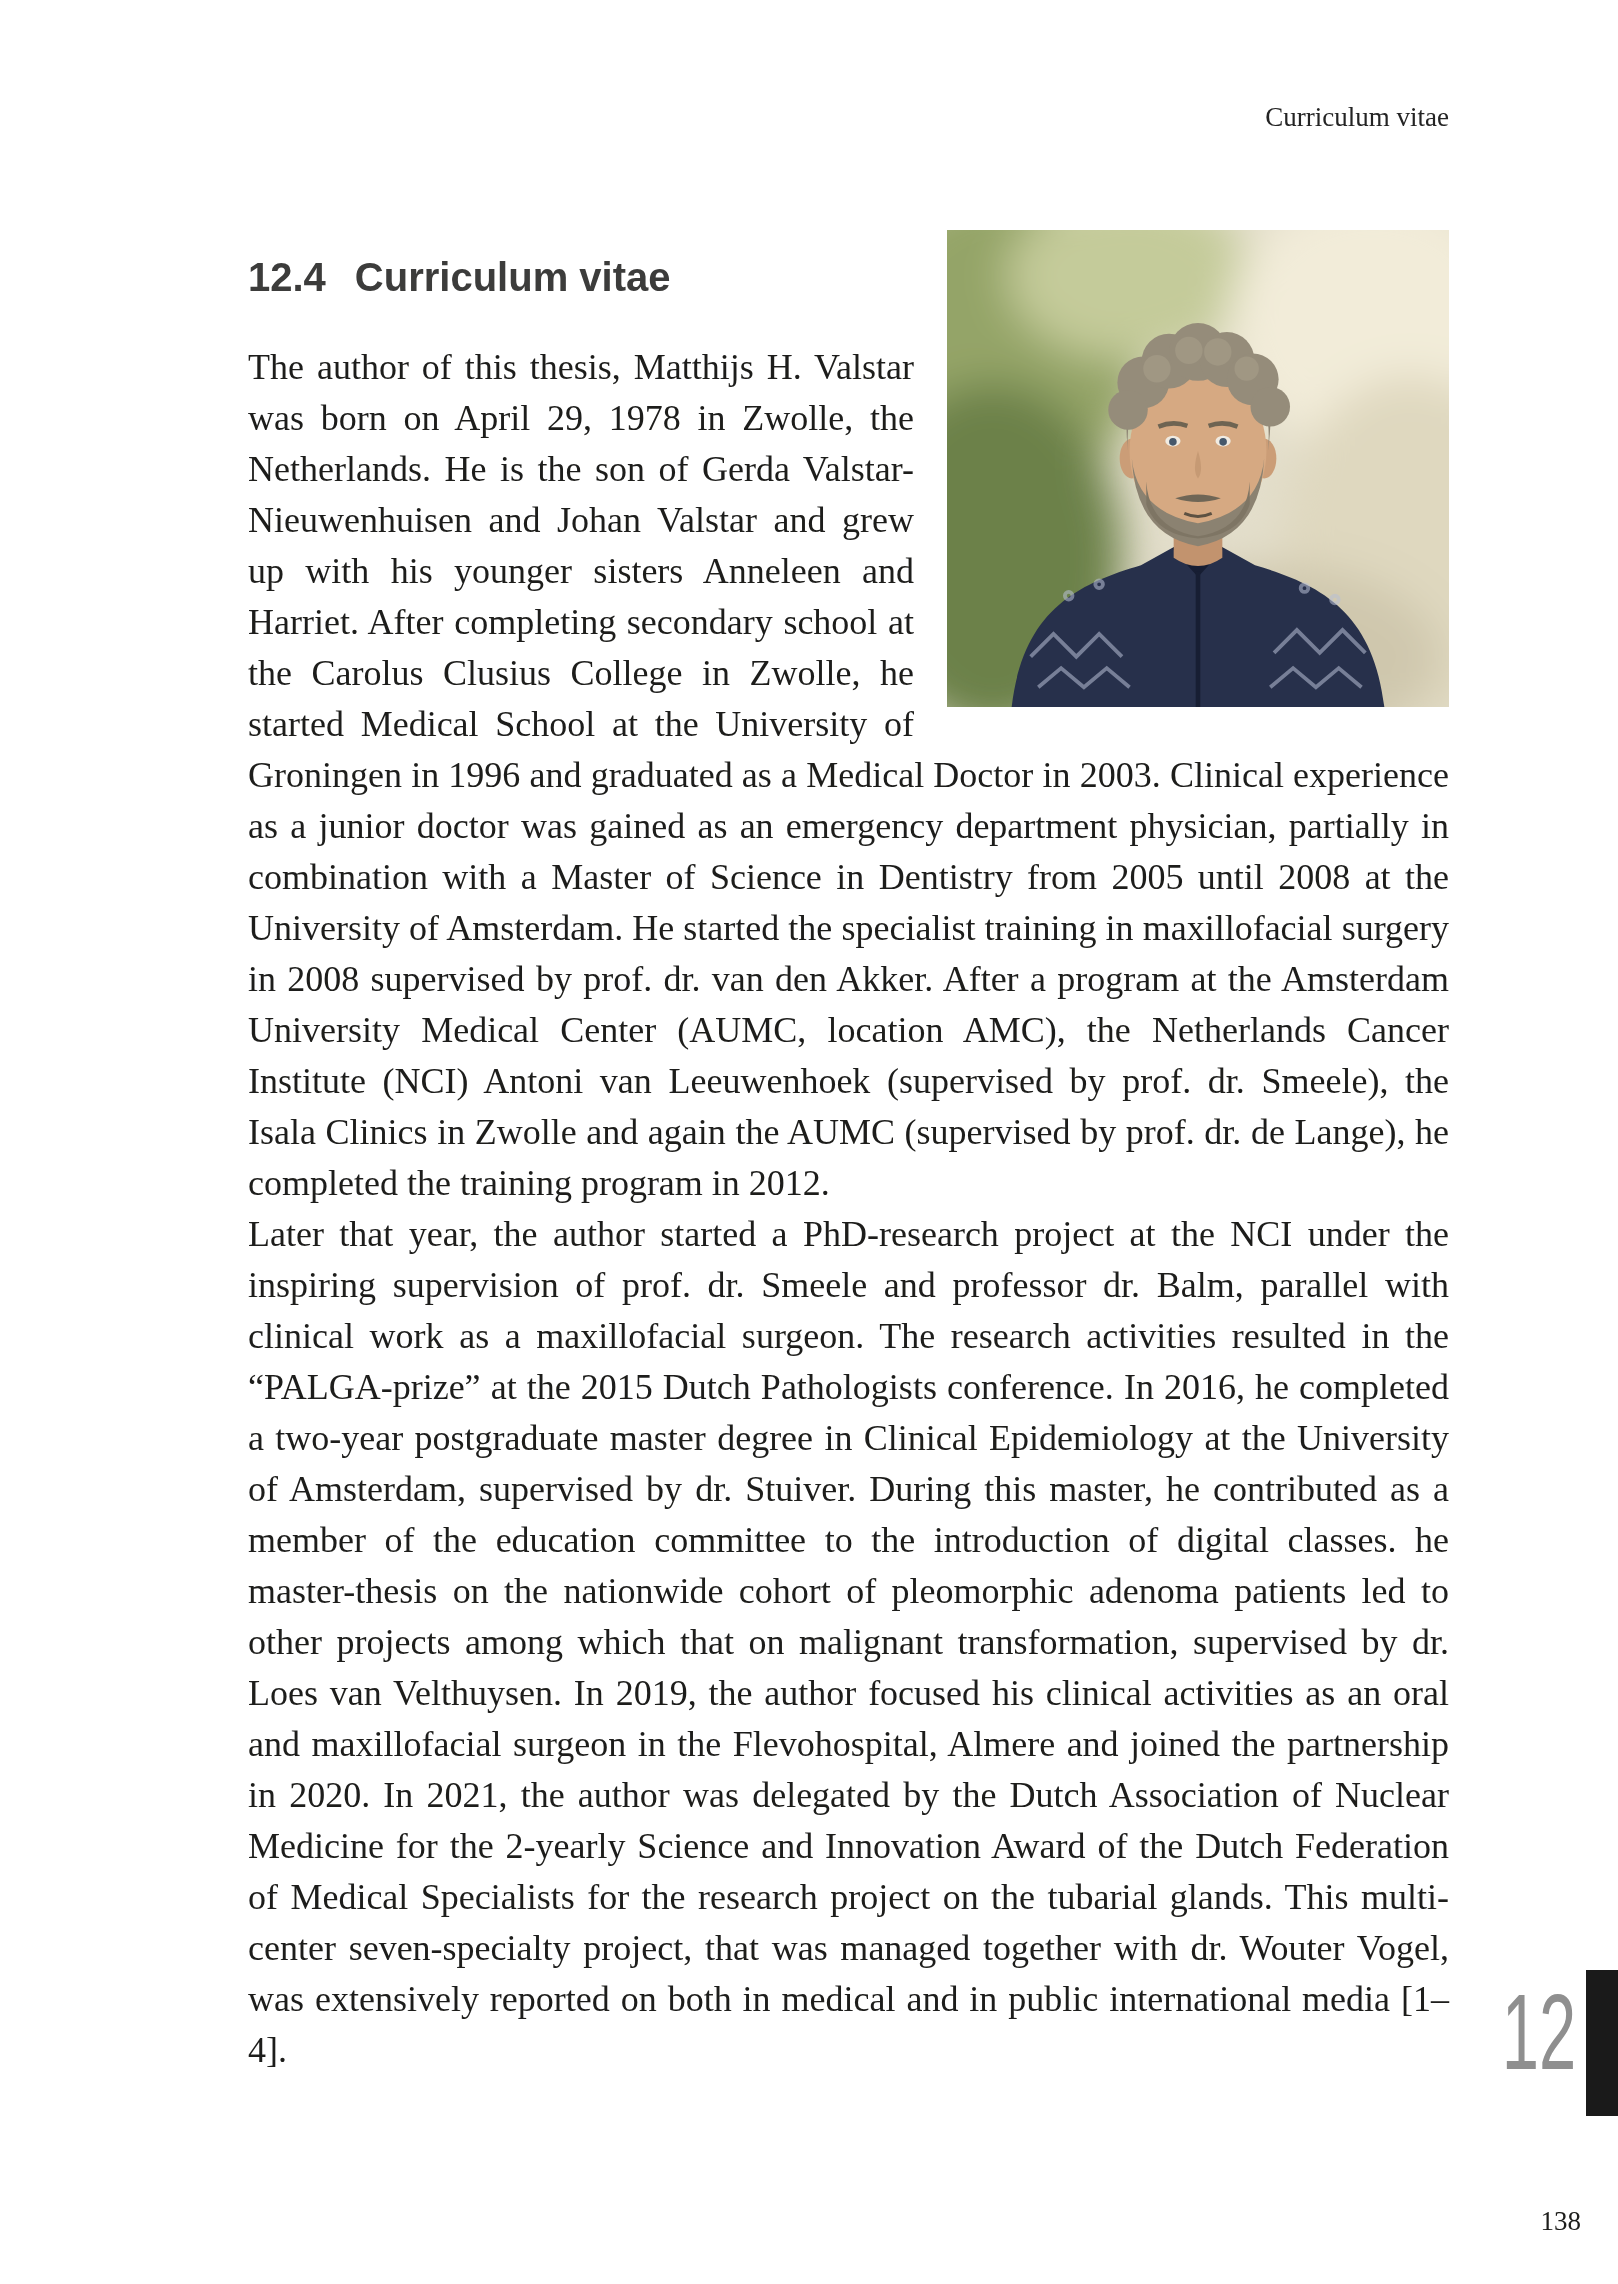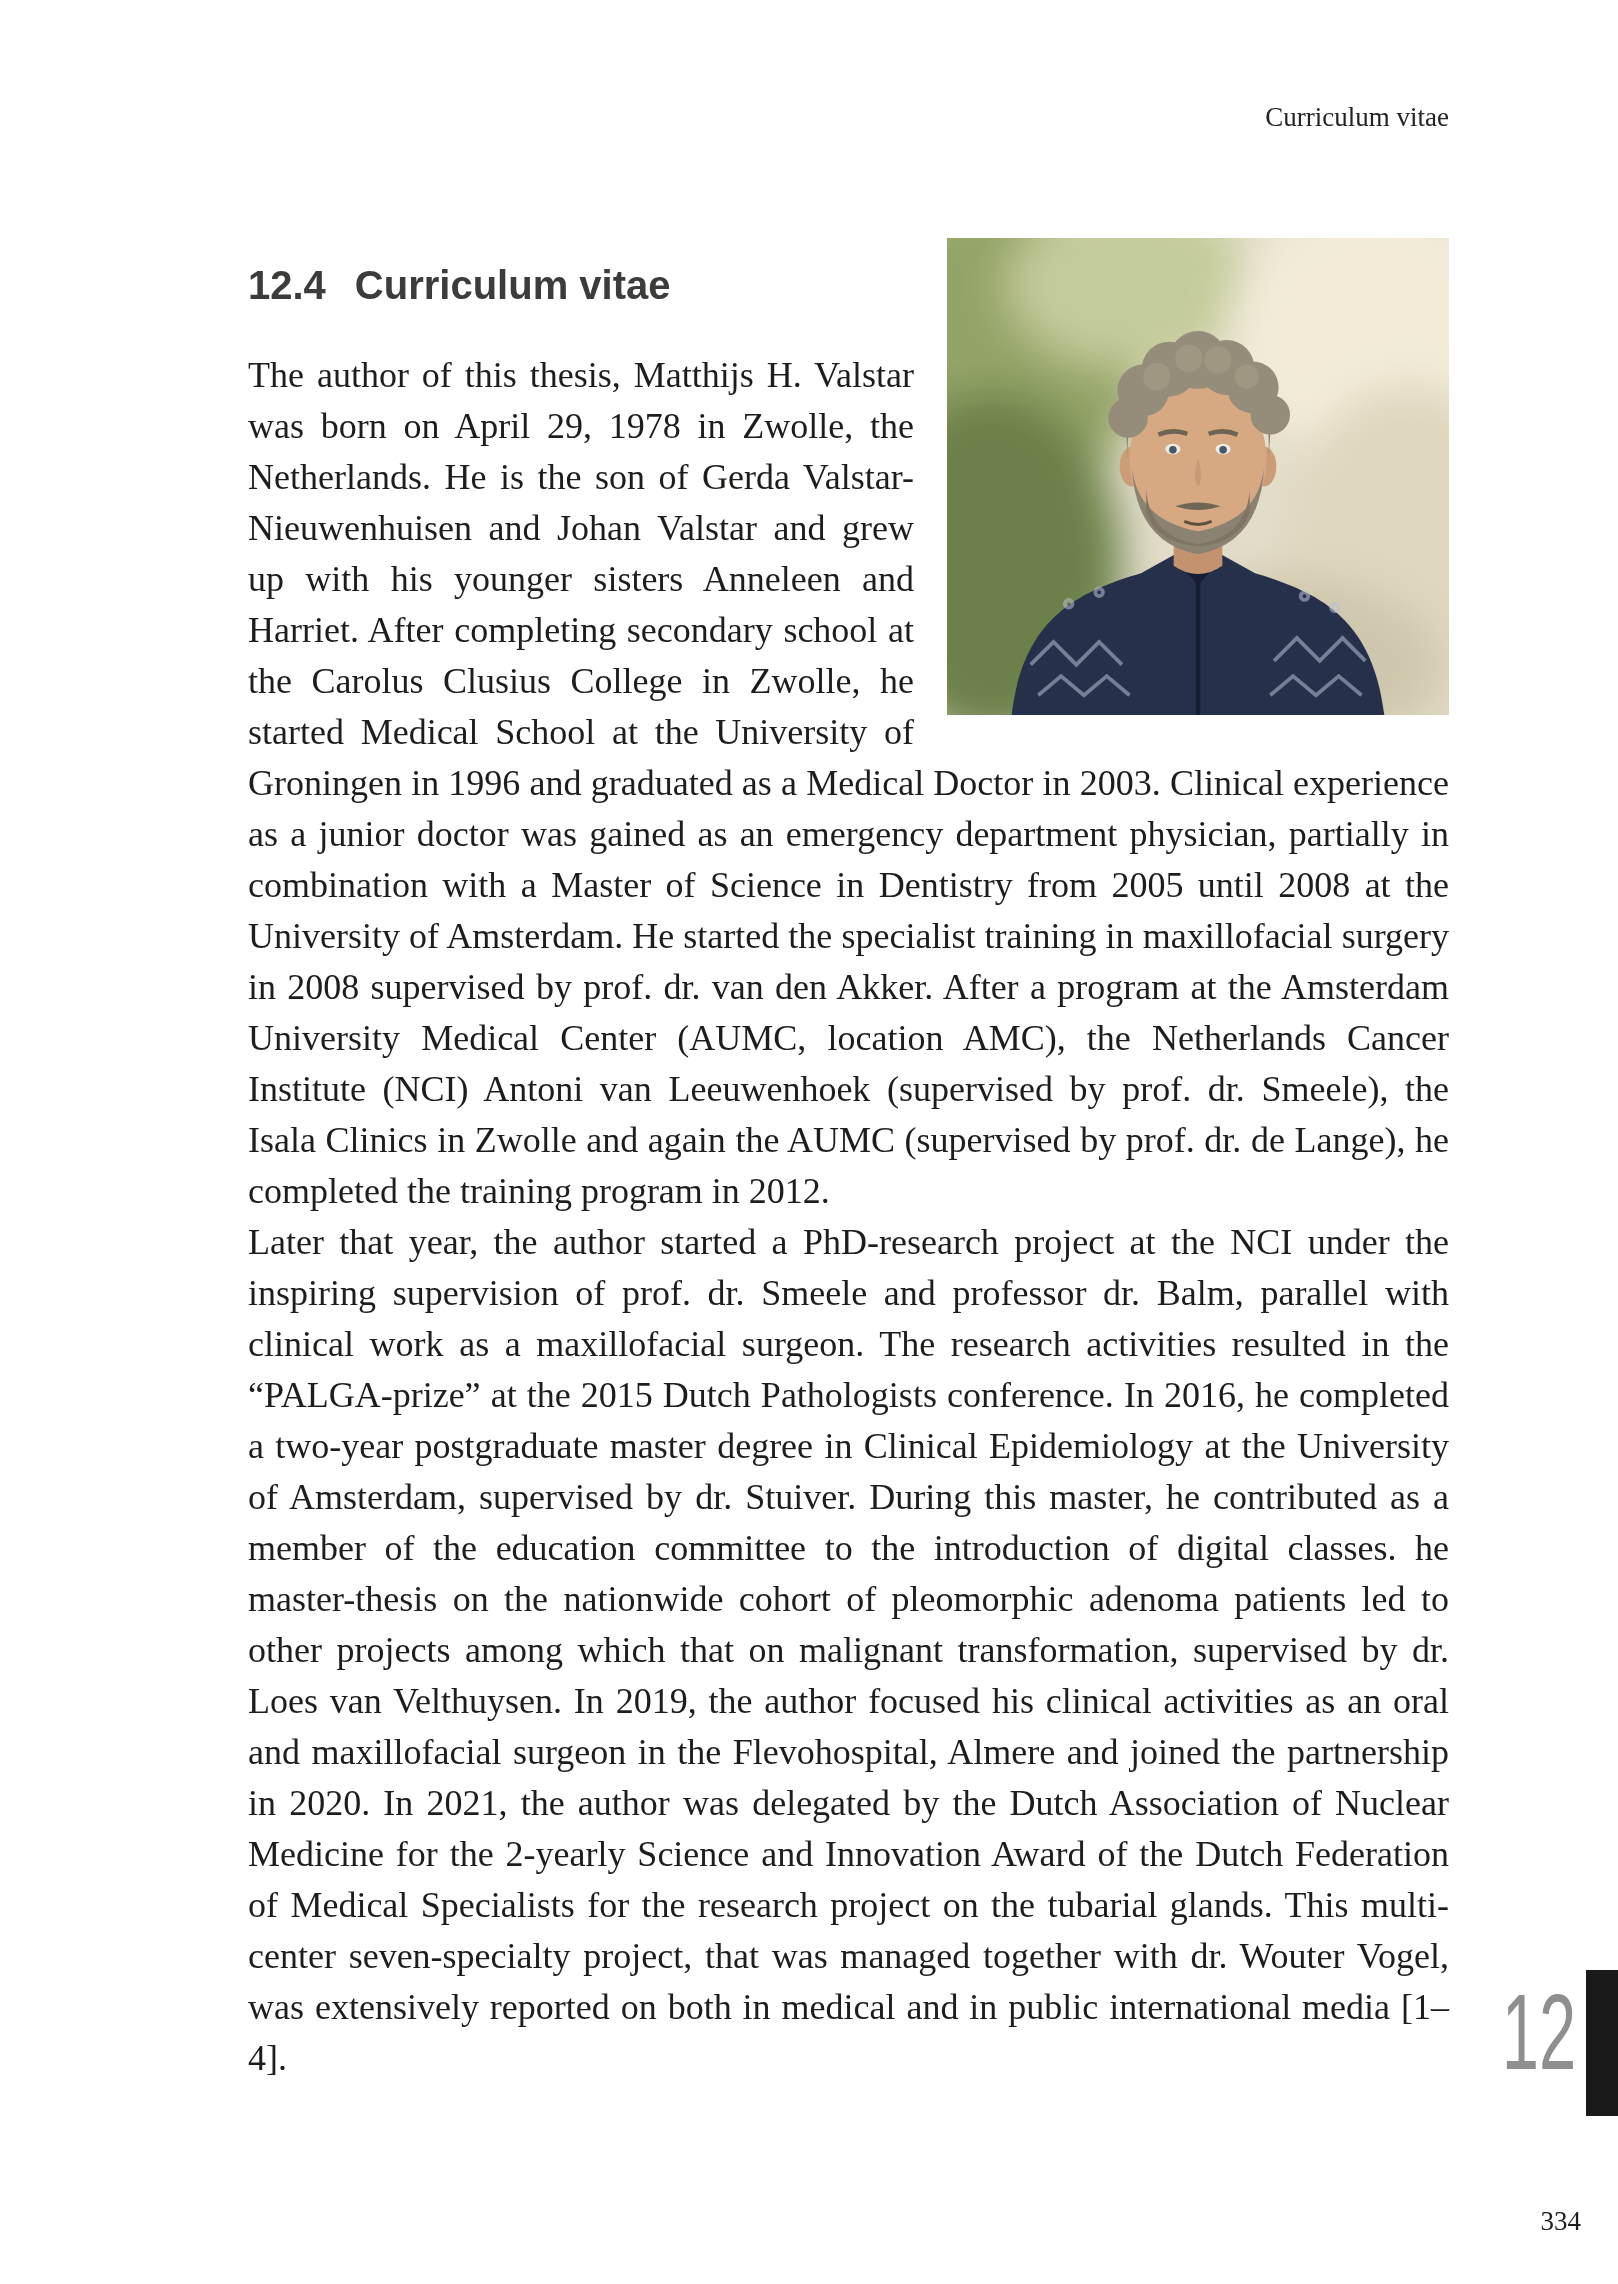--- a/index.html
+++ b/index.html
@@ -21,21 +21,21 @@
     top: 102px;
     left: 248px;
     width: 1201px;
     text-align: right;
     font-size: 27px;
     color: #242424;
   }
   .content {
     position: absolute;
     left: 248px;
-    top: 238px;
+    top: 230px;
     width: 1201px;
   }
   .photo-figure {
     float: right;
     width: 502px;
     height: 477px;
     margin: 0 0 27px 33px;
     padding: 0;
   }
   .photo-figure svg { display: block; }
@@ -173,16 +173,16 @@
     <p class="body-par first">The author of this thesis, Matthijs H. Valstar was born on April 29, 1978 in Zwolle, the Netherlands. He is the son of Gerda Valstar-Nieuwenhuisen and Johan Valstar and grew up with his younger sisters Anneleen and Harriet. After completing secondary school at the Carolus Clusius College in Zwolle, he started Medical School at the University of Groningen in 1996 and graduated as a Medical Doctor in 2003. Clinical experience as a junior doctor was gained as an emergency department physician, partially in combination with a Master of Science in Dentistry from 2005 until 2008 at the University of Amsterdam. He started the specialist training in maxillofacial surgery in 2008 supervised by prof. dr. van den Akker. After a program at the Amsterdam University Medical Center (AUMC, location AMC), the Netherlands Cancer Institute (NCI) Antoni van Leeuwenhoek (supervised by prof. dr. Smeele), the Isala Clinics in Zwolle and again the AUMC (supervised by prof. dr. de Lange), he completed the training program in 2012.</p>
 
     <p class="body-par">Later that year, the author started a PhD-research project at the NCI under the inspiring supervision of prof. dr. Smeele and professor dr. Balm, parallel with clinical work as a maxillofacial surgeon. The research activities resulted in the “PALGA-prize” at the 2015 Dutch Pathologists conference. In 2016, he completed a two-year postgraduate master degree in Clinical Epidemiology at the University of Amsterdam, supervised by dr. Stuiver. During this master, he contributed as a member of the education committee to the introduction of digital classes. he master-thesis on the nationwide cohort of pleomorphic adenoma patients led to other projects among which that on malignant transformation, supervised by dr. Loes van Velthuysen. In 2019, the author focused his clinical activities as an oral and maxillofacial surgeon in the Flevohospital, Almere and joined the partnership in 2020. In 2021, the author was delegated by the Dutch Association of Nuclear Medicine for the 2-yearly Science and Innovation Award of the Dutch Federation of Medical Specialists for the research project on the tubarial glands. This multi-center seven-specialty project, that was managed together with dr. Wouter Vogel, was extensively reported on both in medical and in public international media [1–4].</p>
 
   </div>
 
   <div class="chapter-number">12</div>
 
   <div class="chapter-tab-bar"></div>
 
-  <div class="page-number">334</div>
+  <div class="page-number">138</div>
 
 </div>
 
 
 </body></html>

